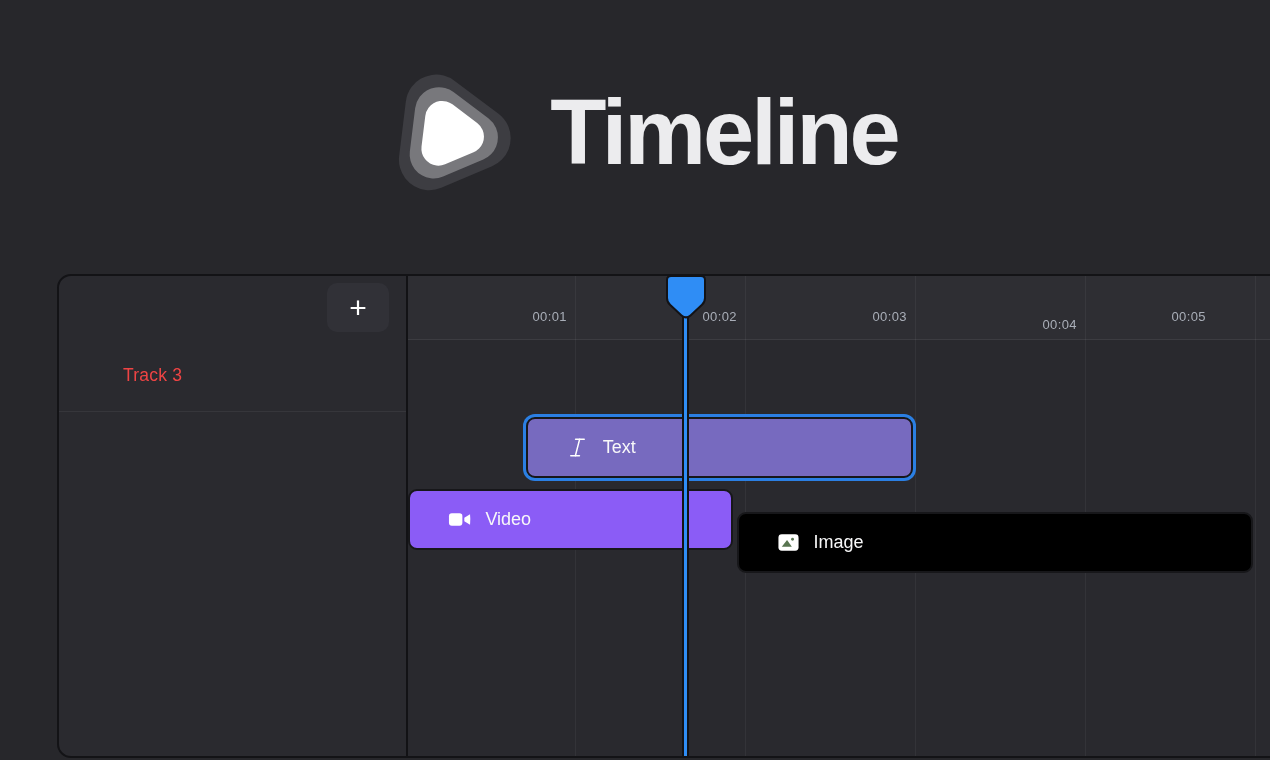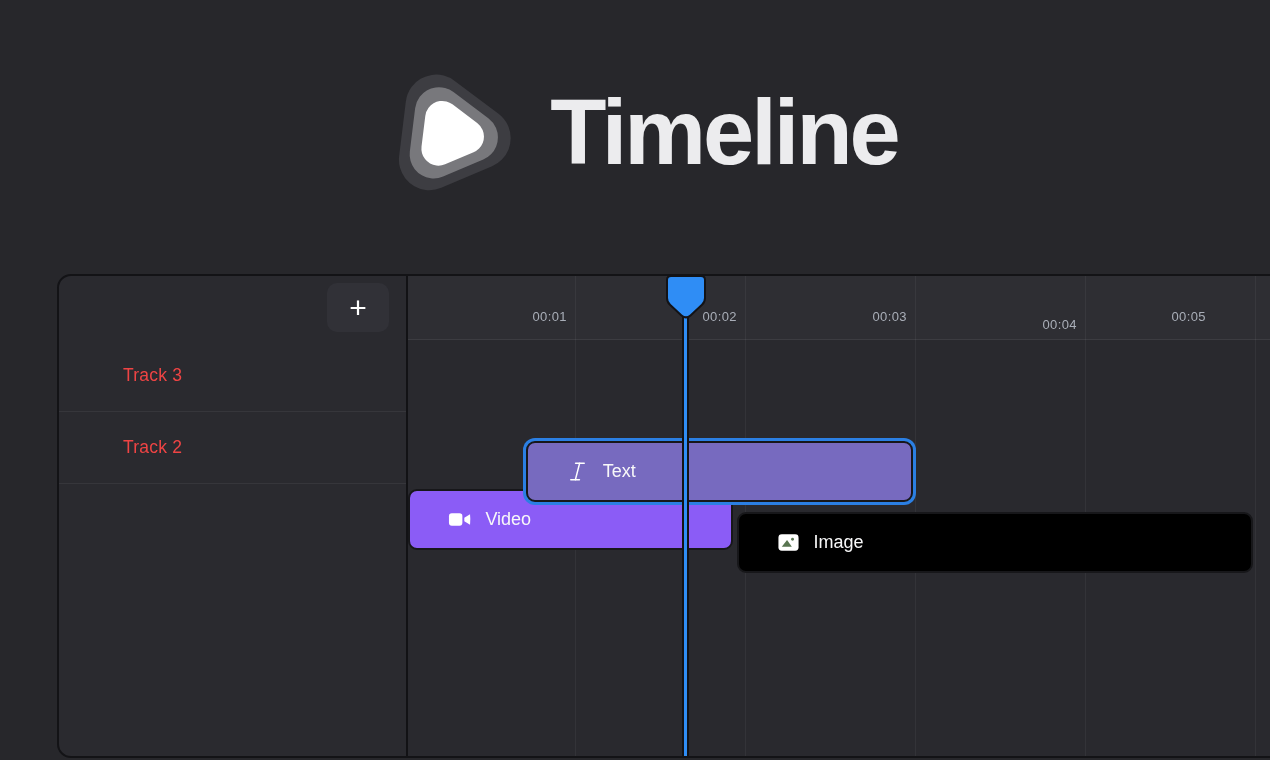--- a/index.html
+++ b/index.html
@@ -75,21 +75,21 @@
   }
 
   .clip {
     position: absolute; height: 61px; z-index: 10;
     border: 2px solid #17171a; border-radius: 9px;
     display: flex; align-items: center; gap: 14px;
     padding-left: 38px;
     color: #f8f8f9; font-size: 18px;
     cursor: pointer;
   }
-  .clip.selected { box-shadow: 0 0 0 3px #2b7fe3; margin-top: 24px; }
+  .clip.selected { box-shadow: 0 0 0 3px #2b7fe3; }
   .clip .clip-icon { display: inline-flex; width: 23px; height: 23px; }
   .clip .clip-icon svg { width: 23px; height: 23px; }
 
   .playhead-line {
     position: absolute; top: 0; bottom: 0; width: 7px; z-index: 30;
     background: linear-gradient(90deg, #131316 0 2px, #2f8df5 2px 5px, #131316 5px 7px);
   }
   .playhead-head {
     position: absolute; top: -1px; width: 40px; height: 46px; z-index: 31;
     cursor: grab;
@@ -117,23 +117,20 @@
 
   <div class="panel">
 
     <div class="sidebar">
       <div class="sidebar-header">
         <button class="add-track-btn">+</button>
       </div>
       <div id="track-rows">
           <div class="track-row">
             <span>Track 3</span>
-          </div>
-          <div class="track-row">
-            <span>Track 2</span>
           </div>
         </div>
     </div>
 
     <div class="timeline" id="timeline-col">
       <div class="ruler-strip"></div>
       <div id="grid-layer">
           <div class="gridline" style="left: 167px;"></div>
           <div class="tick-label" style="left: 79px;">00:01</div>
           <div class="gridline" style="left: 337px;"></div>

